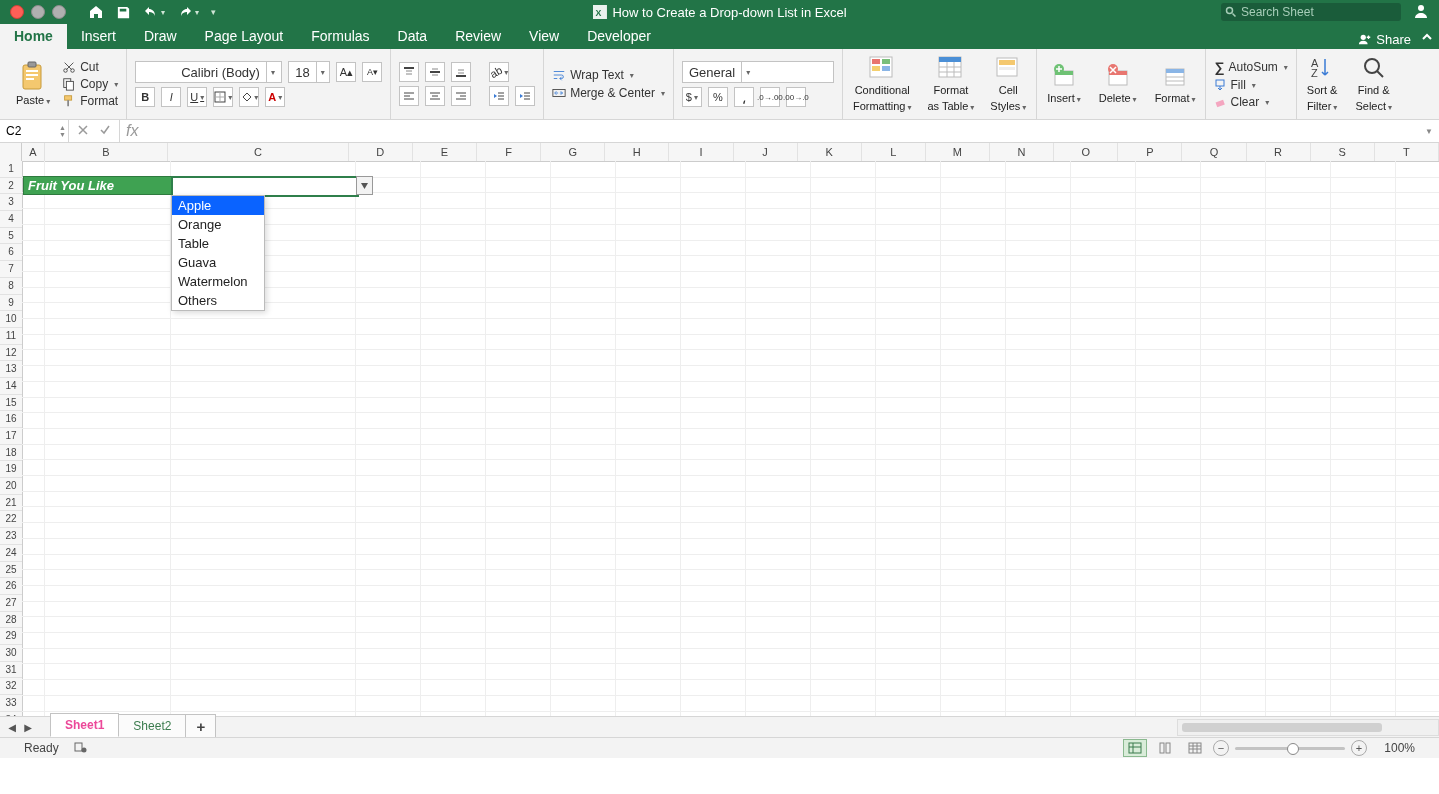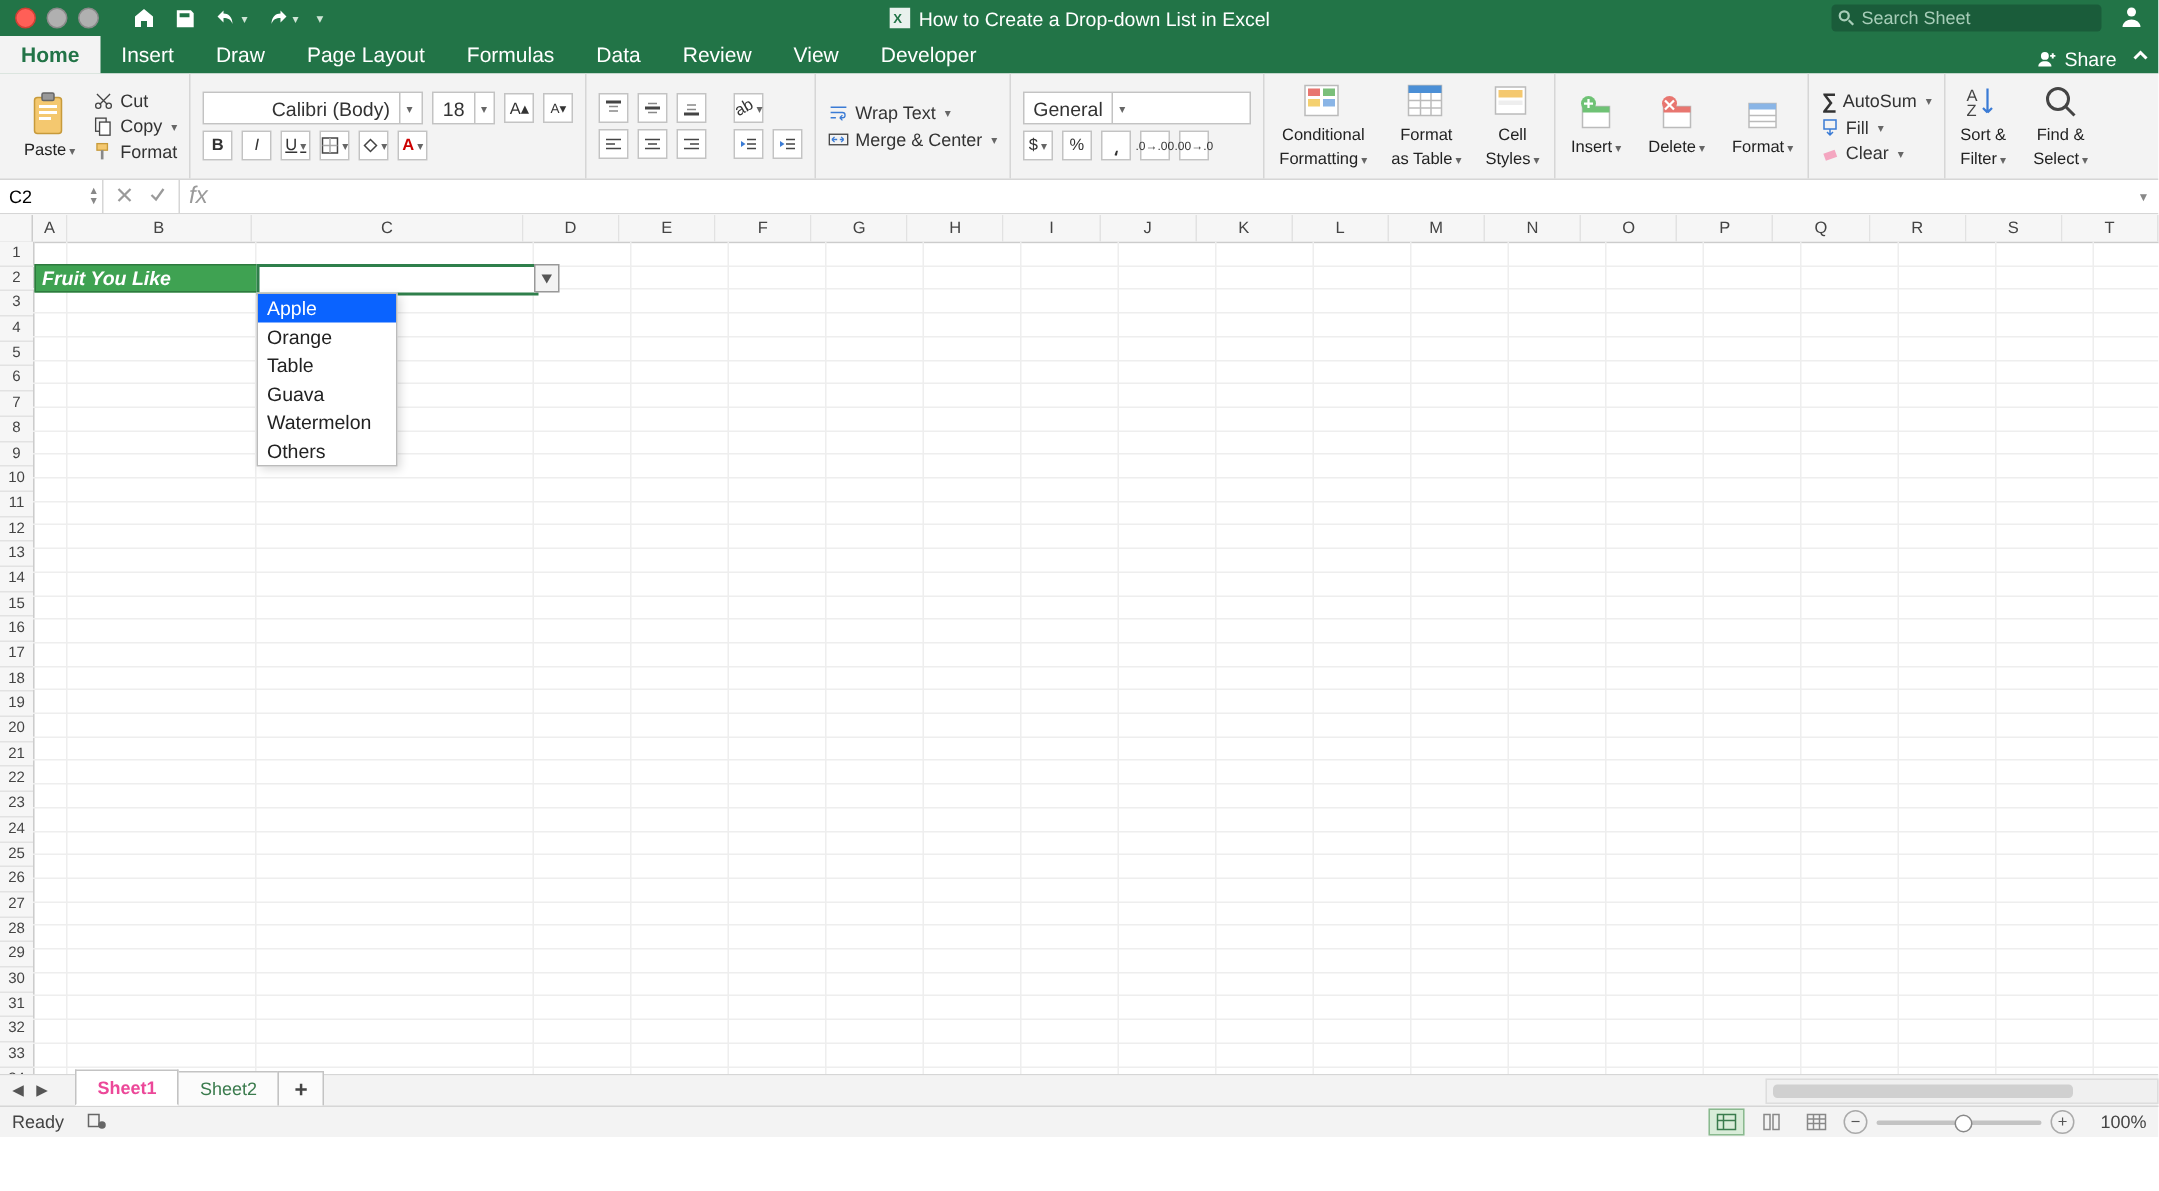--- a/index.html
+++ b/index.html
@@ -68,21 +68,21 @@
   .sheetbar { height:20px; border-bottom:1px solid #d6d6d6; background:#f3f3f3; display:flex; align-items:center; position:relative;}
   .sheetnav { display:flex; align-items:center; gap:0; padding:0 4px; height:100%;}
   .sheetnav span { width:16px; text-align:center; color:#555; font-size:10px;}
   .stabs { display:flex; align-items:flex-end; height:100%; margin-left:10px;}
   .stab { border:1px solid #c3c3c3; border-bottom:none; background:#fbfbfb; padding:2px 14px; font-size:12px; color:#3a7b4d; height:18px; display:flex; align-items:center; margin-right:-1px; }
   .stab.active { background:#fff; font-weight:700; color:#ec4899; border-bottom:1px solid #fff; position:relative; z-index:2;}
   .stab.add { font-size:15px; font-weight:bold; color:#444; padding:2px 10px;}
   .sheetbar .hscroll { margin-left:auto; width:260px; height:15px; background:#f0f0f0; border:1px solid #ddd; display:flex; align-items:center; }
   .sheetbar .hscroll .thumb { width:200px; height:9px; background:#d0d0d0; border-radius:3px; margin-left:4px;}
   
-  .statusbar { height:20px; background:#f3f3f3; display:flex; align-items:center; font-size:12px; color:#444; padding:0 8px; }
+  .statusbar { height:20px; background:#f3f3f3; display:flex; align-items:center; font-size:12px; color:#444; padding:0 24px; }
   .statusbar .right { margin-left:auto; display:flex; align-items:center; gap:6px;}
   .viewbtn { width:22px; height:16px; border:1px solid transparent; display:flex; align-items:center; justify-content:center;}
   .viewbtn.active { background:#d9ecd9; border:1px solid #8ab98f;}
   .zoomslider { width:110px; height:3px; background:#c3c3c3; position:relative; border-radius:2px;}
   .zoomslider .zthumb { position:absolute; top:-4px; left:52px; width:10px; height:10px; background:#fff; border:1px solid #888; border-radius:50%;}
   .pmbtn { width:14px; height:14px; border:1px solid #aaa; border-radius:50%; display:flex; align-items:center; justify-content:center; font-size:11px; color:#555;}
   .zoompct { width:42px; text-align:right;}
 </style>
 </head>
 <body>

